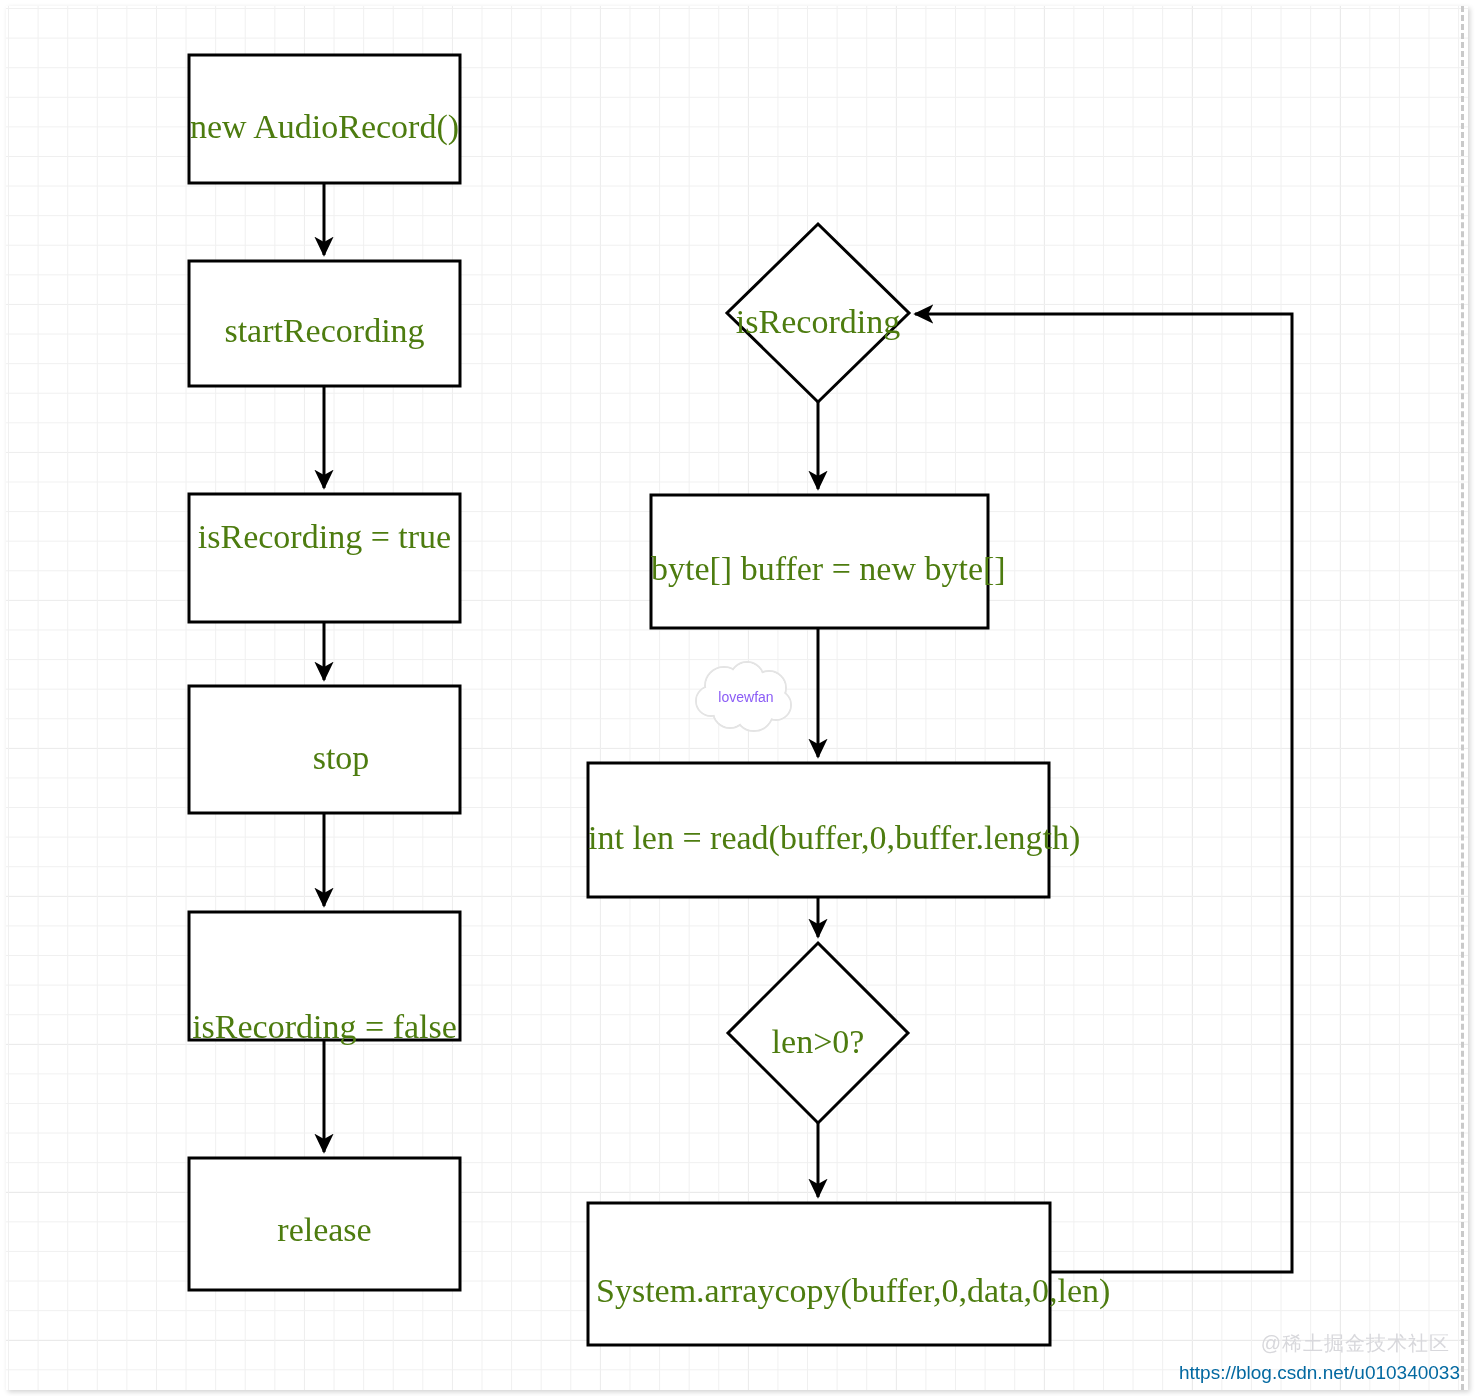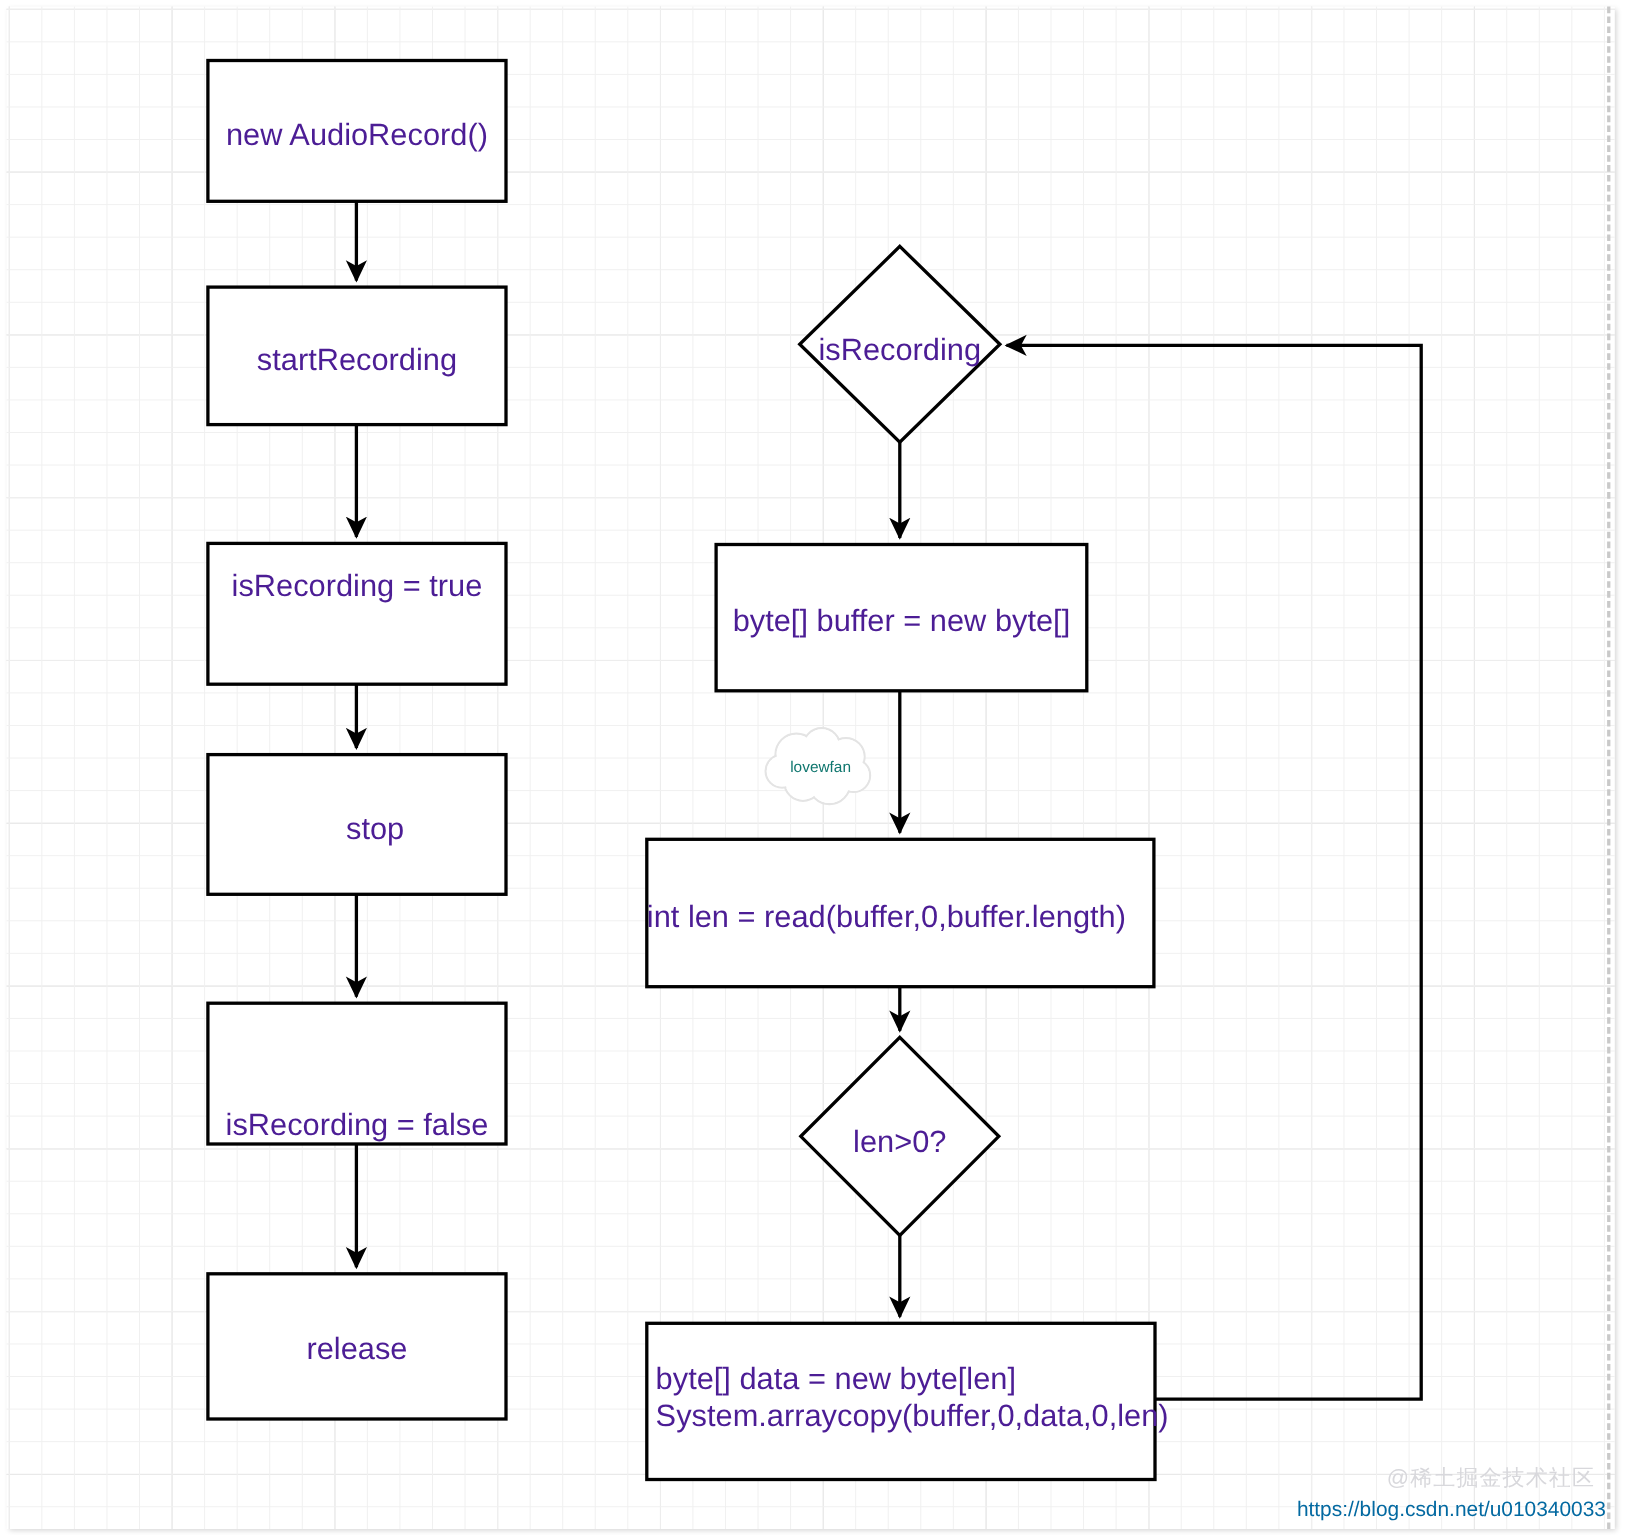--- a/index.html
+++ b/index.html
@@ -49,23 +49,23 @@
   }
   .diagram-svg {
     position: absolute;
     left: 0;
     top: 0;
     width: 1480px;
     height: 1396px;
   }
   .node-label {
     position: absolute;
-    font-family: Liberation Sans, sans-serif;
-    font-size: 28px;
-    color: #4c1d95;
+    font-family: Liberation Serif, serif;
+    font-size: 34px;
+    color: #4d7c0f;
     line-height: 1.32;
     white-space: pre;
     pointer-events: none;
   }
   .node-label.center {
     text-align: center;
   }
   .node-label.left {
     text-align: left;
   }
@@ -78,21 +78,21 @@
     pointer-events: none;
   }
   .cloud-wm-text {
     position: absolute;
     left: 0;
     top: 29px;
     width: 108px;
     text-align: center;
     font-family: "Liberation Sans", sans-serif;
     font-size: 14px;
-    color: #0f766e;
+    color: #8b5cf6;
   }
   .brand-wm {
     position: absolute;
     left: 1180px;
     top: 1330px;
     width: 270px;
     text-align: right;
     font-family: "Liberation Sans", sans-serif;
     font-size: 20px;
     color: #d8d8dc;
@@ -175,21 +175,20 @@
   <div class="node-label center" style="left:189px; top:1208px; width:271px;">release</div>
 
   <div class="node-label center" style="left:703px; top:300px; width:230px;">isRecording</div>
 
   <div class="node-label center" style="left:651px; top:547px; width:337px;">byte[] buffer = new byte[]</div>
 
   <div class="node-label center" style="left:588px; top:816px; width:389px;">int len = read(buffer,0,buffer.length)</div>
 
   <div class="node-label center" style="left:728px; top:1020px; width:180px;">len&gt;0?</div>
 
-  <div class="node-label left" style="left:596px; top:1236px; width:450px;">byte[] data = new byte[len]</div>
 
   <div class="node-label left" style="left:596px; top:1269px; width:450px;">System.arraycopy(buffer,0,data,0,len)</div>
 
   <div class="cloud-wm">
     <svg width="108" height="78" viewBox="0 0 108 78" xmlns="http://www.w3.org/2000/svg">
       <g fill="#ffffff" stroke="#e4e4e4" stroke-width="2">
         <circle cx="32" cy="26" r="19"></circle>
         <circle cx="55" cy="19" r="17"></circle>
         <circle cx="77" cy="28" r="17"></circle>
         <circle cx="84" cy="45" r="15"></circle>

